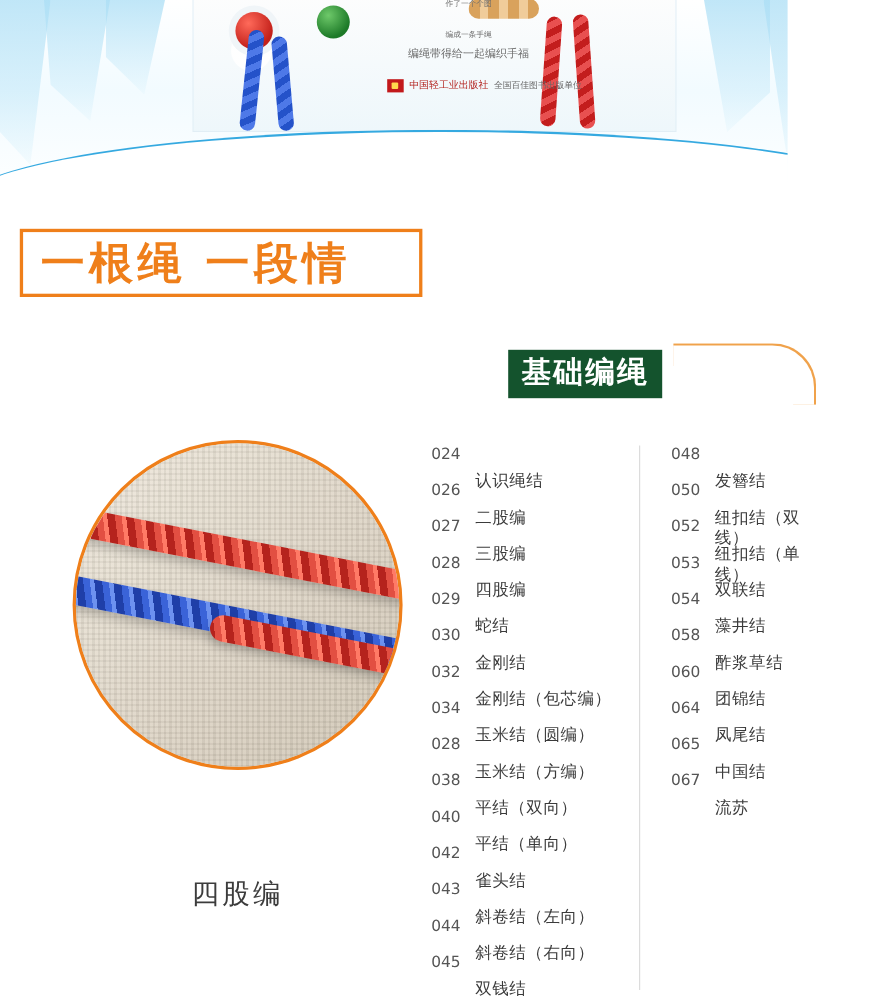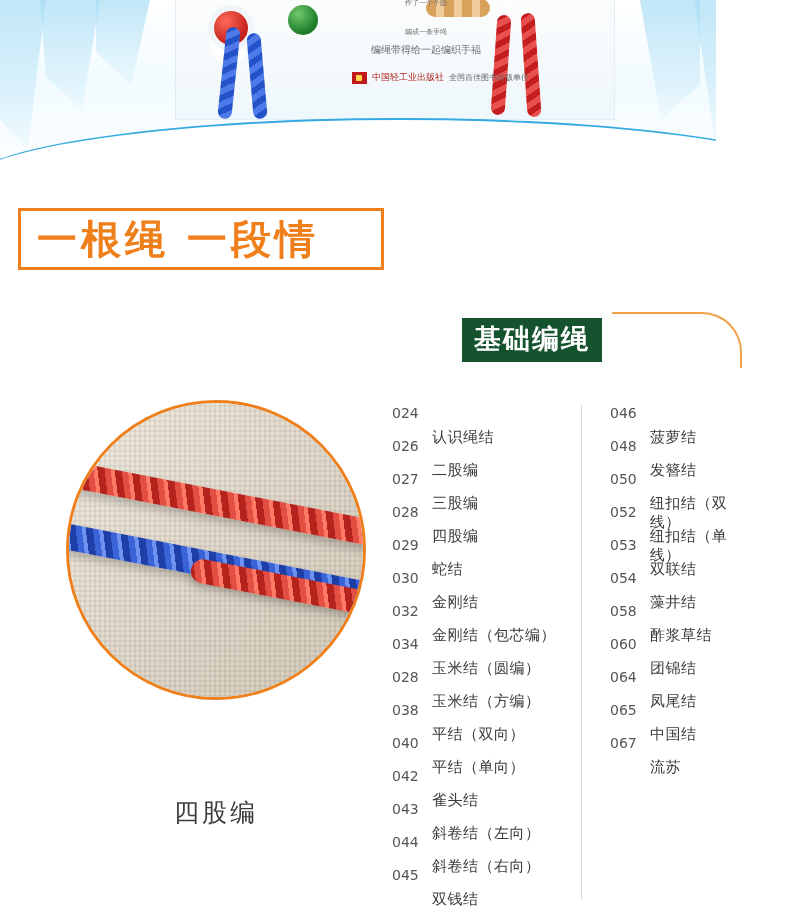--- a/index.html
+++ b/index.html
@@ -364,24 +364,20 @@
         <span class="toc-label">斜卷结（右向）</span>
       </div>
     <div class="toc-item">
         <span class="toc-page">045</span>
         <span class="toc-label">双钱结</span>
       </div>
   </div>
 
   <div class="toc-col second">
     <div class="toc-item">
-        <span class="toc-page">046</span>
-        <span class="toc-label">菠萝结</span>
-      </div>
-    <div class="toc-item">
         <span class="toc-page">048</span>
         <span class="toc-label">发簪结</span>
       </div>
     <div class="toc-item">
         <span class="toc-page">050</span>
         <span class="toc-label">纽扣结（双线）</span>
       </div>
     <div class="toc-item">
         <span class="toc-page">052</span>
         <span class="toc-label">纽扣结（单线）</span>

